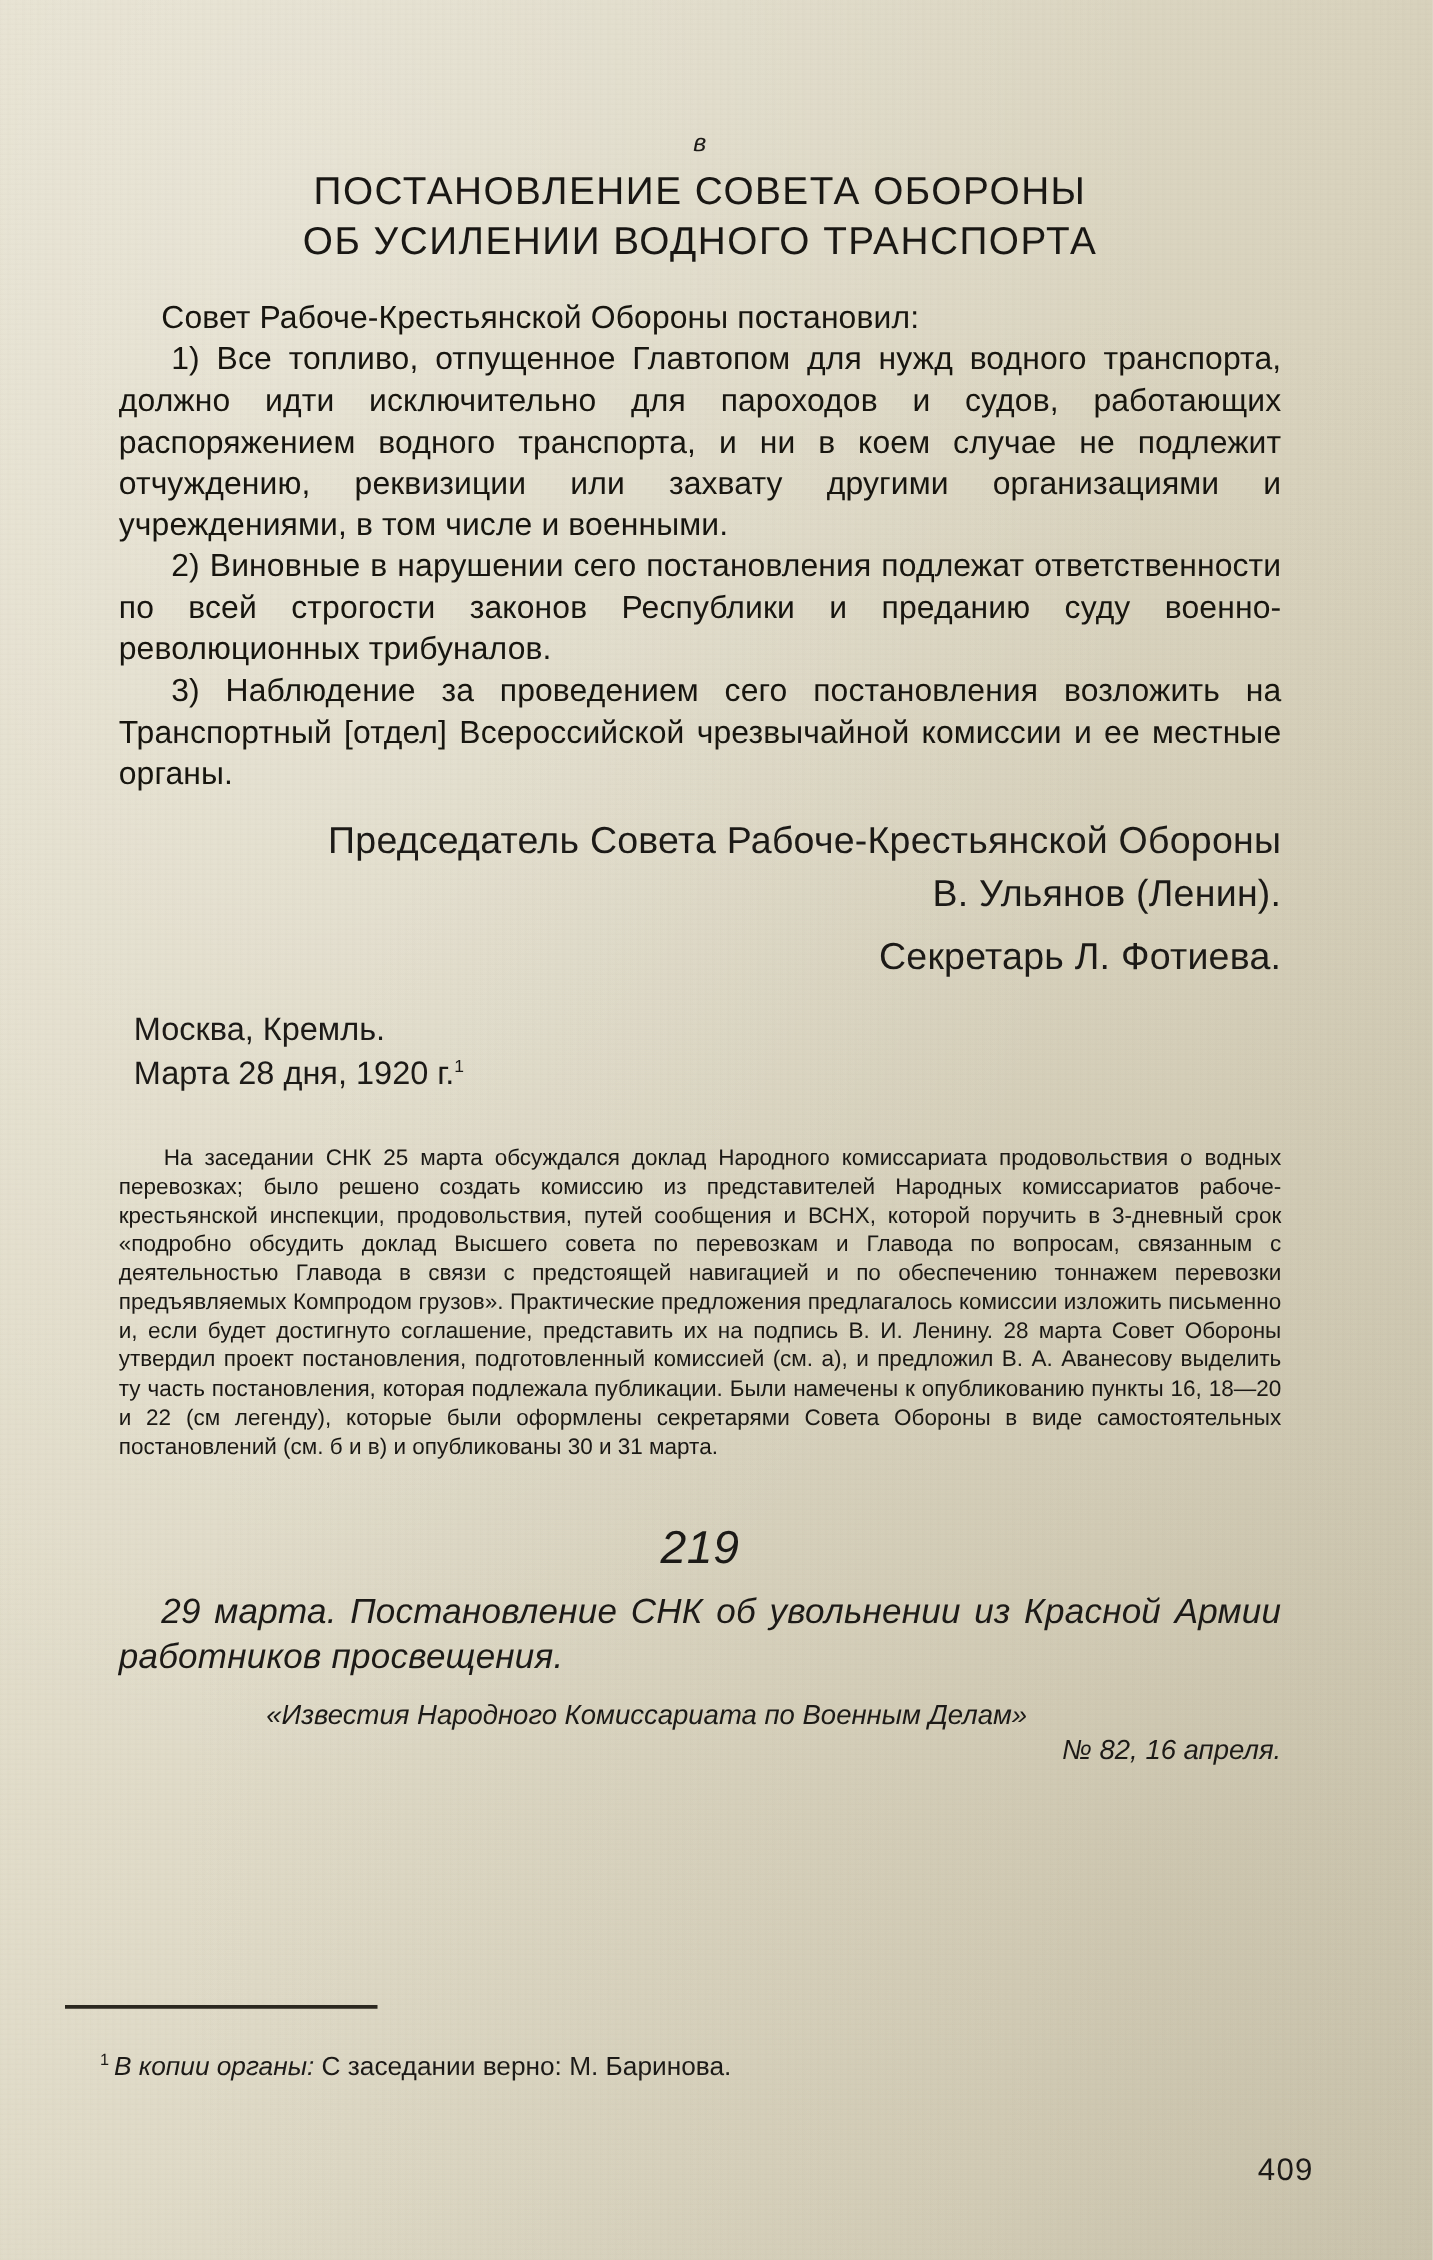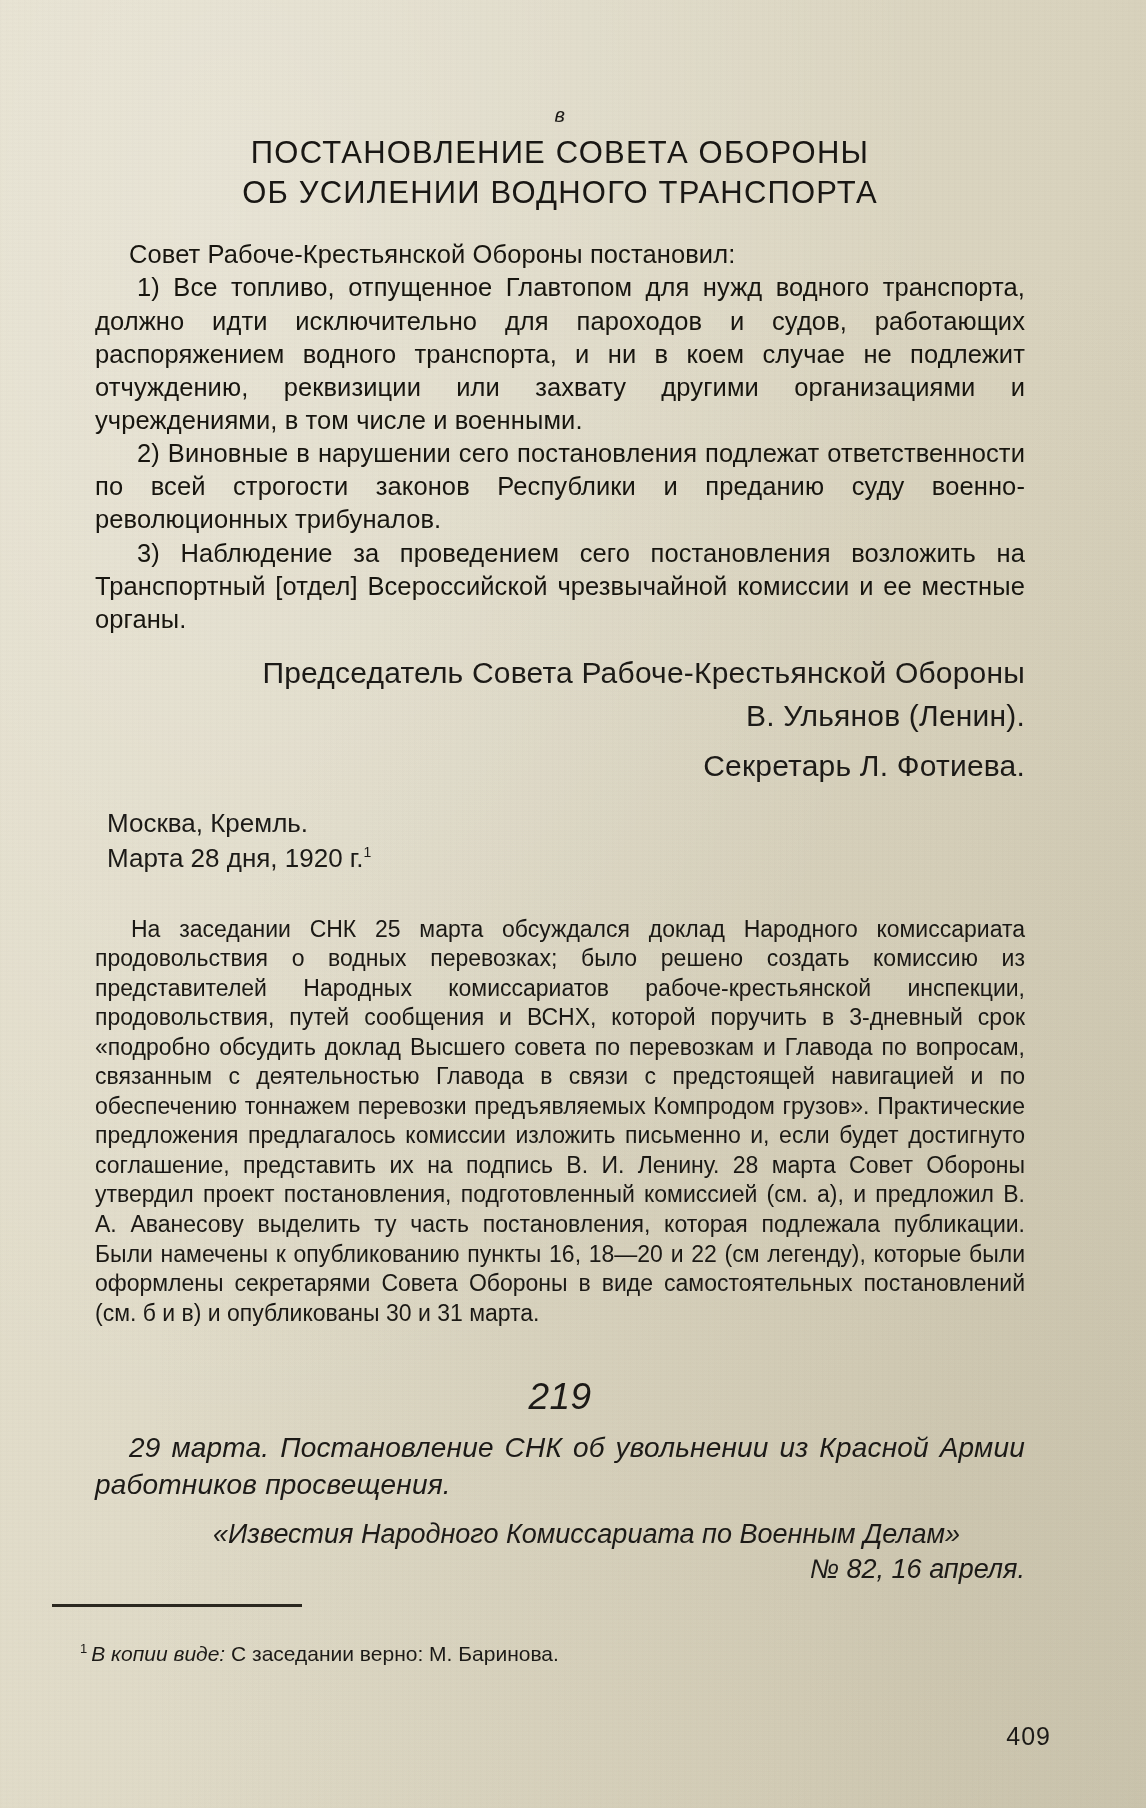--- a/index.html
+++ b/index.html
@@ -96,21 +96,21 @@
   }
   .place .city { display:block; }
   .place .date { display:block; }
   .place .date sup {
     font-size: 14px;
     vertical-align: super;
   }
 
   .note {
     margin-top: 38px;
-    font-size: 23px;
+    font-size: 18px;
     line-height: 1.285;
     text-align: justify;
     letter-spacing: 0px;
     color: #1a1814;
   }
   .note p {
     margin: 0;
     text-indent: 36px;
     text-align: justify;
   }
@@ -127,21 +127,21 @@
     font-style: italic;
     font-size: 28px;
     line-height: 1.30;
     text-align: justify;
     text-indent: 34px;
     letter-spacing: .2px;
   }
   .entry-source {
     margin-top: 14px;
     font-style: italic;
-    font-size: 27px;
+    font-size: 22px;
     line-height: 1.28;
     padding-left: 118px;
     text-indent: -0px;
   }
   .entry-source .l2 {
     display: block;
     padding-left: 0px;
     margin-left: -118px;
     padding-left: 28px;
     text-align: right;
@@ -223,17 +223,17 @@
     <div class="entry-source">
       <span>«Известия Народного Комиссариата по Военным Делам»</span>
       <span class="l2">№ 82, 16 апреля.</span>
     </div>
 
   </div>
 
   <div class="rule"></div>
 
   <div class="footnote">
-    <sup>1</sup><i>В копии виде:</i><span> С заседании верно: М. Баринова.</span>
+    <sup>1</sup><i>В копии органы:</i><span> С заседании верно: М. Баринова.</span>
   </div>
 
   <div class="folio">409</div>
 </div>
 
 </body></html>

